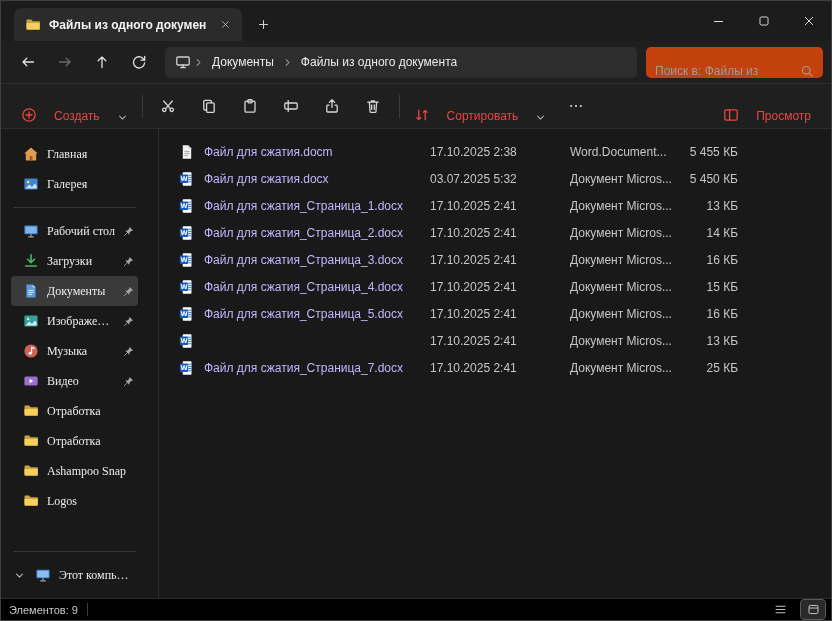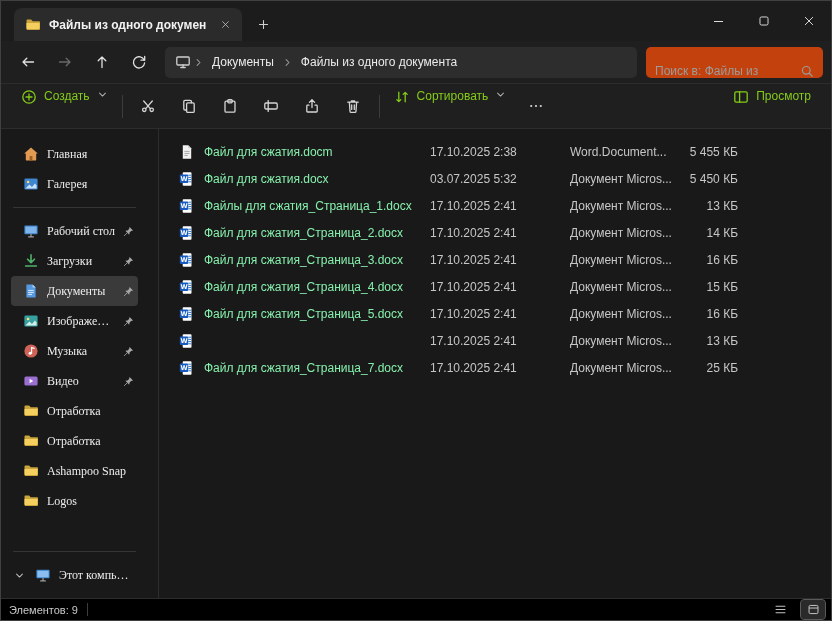--- a/index.html
+++ b/index.html
@@ -28,21 +28,21 @@
   .breadcrumb .icon{color:#cfcfcf;}
   .crumb{padding:0 6px;color:#eaeaea;white-space:nowrap;}
   .crumb-chev{color:#9c9c9c;display:inline-flex;}
   .search{width:177px;height:31px;background:#c2410c;border-radius:5px;margin-left:9px;display:flex;align-items:flex-end;padding:0 9px;gap:6px;flex:0 0 auto;}
   .search input{flex:1;min-width:0;background:transparent;border:0;outline:0;color:#cfcfcf;font:12px "Liberation Sans","DejaVu Sans",sans-serif;}
   .search input::placeholder{color:#9c9c9c;}
   .search .icon{color:#9c9c9c;}
 
   
   .toolbar{height:46px;background:#1f1f1f;border-top:1px solid #2d2d2d;border-bottom:1px solid #2d2d2d;display:flex;align-items:center;padding:0 11px;flex:0 0 auto;}
-  .tb-btn{height:34px;display:flex;align-items:flex-start;gap:7px;padding:0 9px;border-radius:4px;font-size:12px;color:#84cc16;}
+  .tb-btn{height:34px;display:flex;align-items:flex-end;gap:17px;padding:0 9px;border-radius:4px;font-size:12px;color:#ef4444;}
   .tb-btn .chev{color:#b0b0b0;display:inline-flex;}
   .tb-icon{width:41px;height:34px;display:flex;align-items:center;justify-content:center;color:#d6d6d6;border-radius:4px;}
   .tb-sep{width:1px;height:23px;background:#3c3c3c;margin:0 5px;}
   .tb-spacer{flex:1;}
 
   
   .body{flex:1;display:flex;min-height:0;}
   .sidebar{width:158px;flex:0 0 auto;border-right:1px solid #2d2d2d;padding:10px 20px 8px 10px;display:flex;flex-direction:column;overflow:hidden;}
   .side-item{height:30px;flex:0 0 auto;display:flex;align-items:center;gap:8px;padding:0 4px 0 12px;border-radius:4px;font-size:12px;}
   .side-item.selected{background:#3a3a3a;}
@@ -58,21 +58,21 @@
   .list-header{display:flex;height:25px;flex:0 0 auto;font-size:12px;color:#c6c6c6;}
   .hcol{display:flex;align-items:center;padding:0 8px;border-right:1px solid #333;position:relative;}
   .hcol-name{width:255px;padding-left:12px;}
   .hcol-date{width:140px;}
   .hcol-type{width:118px;}
   .hcol-size{width:80px;justify-content:flex-end;padding-right:22px;}
   .sort-caret{position:absolute;top:-3px;left:50%;transform:translateX(-50%);color:#b8b8b8;}
   .rows{flex:1;overflow:hidden;padding-top:3px;}
   .file-row{display:flex;height:27px;align-items:center;font-size:12px;border-radius:4px;}
   .cell{padding:0 8px;white-space:nowrap;overflow:hidden;}
-  .cell-name{width:255px;display:flex;align-items:center;gap:9px;padding-left:12px;color:#86efac;}
+  .cell-name{width:255px;display:flex;align-items:center;gap:9px;padding-left:12px;color:#c4b5fd;}
   .file-name{overflow:hidden;white-space:nowrap;}
   .cell-date{width:140px;color:#c6c6c6;}
   .cell-type{width:118px;color:#c6c6c6;}
   .cell-size{width:80px;color:#c6c6c6;text-align:right;padding-right:22px;}
 
   
   .statusbar{height:22px;flex:0 0 auto;border-top:1px solid #2d2d2d;background:#000000;display:flex;align-items:center;gap:9px;padding:0 6px 0 8px;font-size:11px;color:#c9c9c9;}
   .status-sep{width:1px;height:13px;background:#3c3c3c;}
   .status-spacer{flex:1;}
   .status-btn{width:24px;height:19px;display:flex;align-items:center;justify-content:center;color:#c9c9c9;border-radius:3px;}
@@ -488,21 +488,21 @@
       <span class="icon file-icon">
                 <svg viewBox="0 0 16 16" width="16" height="16">
                   <path d="M4.5 1.2h7.2c.4 0 .8.3.8.8v12c0 .4-.3.8-.8.8H4.5c-.4 0-.8-.3-.8-.8V2c0-.4.3-.8.8-.8z" fill="#fff"></path>
                   <g stroke="#2b7cd3" stroke-width="1">
                     <path d="M9.3 4.2h3M9.3 6.4h3M9.3 8.6h3M9.3 10.8h3"></path>
                   </g>
                   <rect x="0.8" y="3.6" width="8.4" height="8.4" rx="1" fill="#185abd"></rect>
                   <text x="5" y="10.4" font-size="6.5" font-weight="bold" fill="#ffffff" text-anchor="middle" font-family="DejaVu Sans, sans-serif">W</text>
                 </svg>
               </span>
-      <span class="file-name">Файлы для сжатия_Страница_1.docx</span>
+      <span class="file-name">Файл для сжатия_Страница_1.docx</span>
     </div>
     <div class="cell cell-date">17.10.2025 2:41</div>
     <div class="cell cell-type">Документ Micros...</div>
     <div class="cell cell-size">13 КБ</div>
   </div>
           <div class="file-row">
     <div class="cell cell-name">
       <span class="icon file-icon">
                 <svg viewBox="0 0 16 16" width="16" height="16">
                   <path d="M4.5 1.2h7.2c.4 0 .8.3.8.8v12c0 .4-.3.8-.8.8H4.5c-.4 0-.8-.3-.8-.8V2c0-.4.3-.8.8-.8z" fill="#fff"></path>

